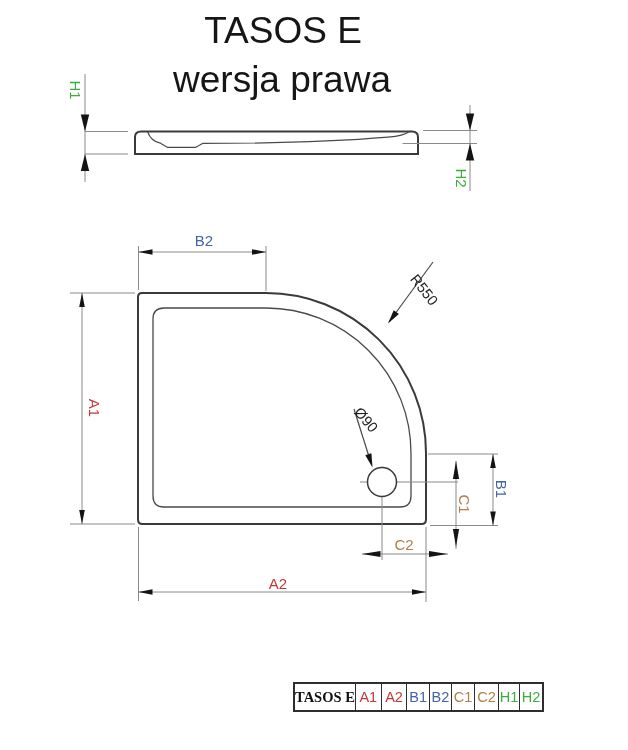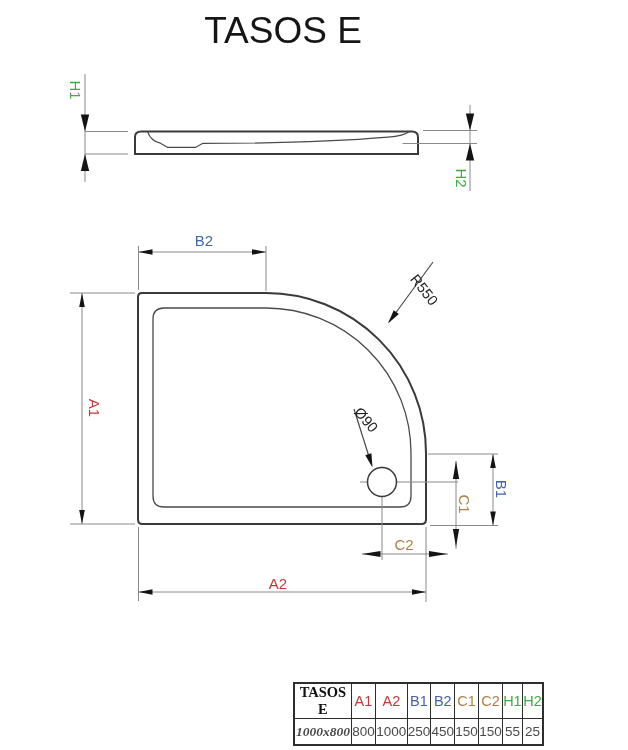--- a/index.html
+++ b/index.html
@@ -25,20 +25,21 @@
   .model-h{font-family:"Liberation Serif",serif;font-weight:bold;color:#111;font-size:15px;}
   .model-v{font-family:"Liberation Serif",serif;font-weight:bold;font-style:italic;
            color:#222;font-size:13.5px;}
 </style>
 </head>
 <body>
 
 <div class="stage">
 
   <div id="title" class="title-line">TASOS E</div>
+  <div id="subtitle" class="title-line">wersja prawa</div>
 
   <svg width="628" height="750" viewBox="0 0 628 750">
 
     <g>
       <path d="M135,154 V137 Q135,131.5 141,131.5 H412 Q418,131.5 418,137 V154 Z" fill="#ffffff" stroke="#3a3a3a" stroke-width="2"></path>
       <path d="M147.5,131.5 C150,139 154,142 161,143.4 M161,143.4 L167.5,147.4 H195.5 L202.5,143.4
                M202.5,143.4 C270,143.4 345,140.8 388,137.2 C398,136.3 405.5,134.5 409.5,131.5" fill="none" stroke="#4a4a4a" stroke-width="1.2"></path>
     </g>
 
     <g>
@@ -135,27 +136,16 @@
       <td class="model-h">TASOS E</td>
       <td class="red">A1</td>
       <td class="red">A2</td>
       <td class="blue">B1</td>
       <td class="blue">B2</td>
       <td class="tan">C1</td>
       <td class="tan">C2</td>
       <td class="green">H1</td>
       <td class="green">H2</td>
     </tr>
-    <tr class="val">
-      <td class="model-v">1000x800</td>
-      <td>800</td>
-      <td>1000</td>
-      <td>250</td>
-      <td>450</td>
-      <td>150</td>
-      <td>150</td>
-      <td>55</td>
-      <td>25</td>
-    </tr>
   </tbody>
     </table>
 
 </div>
 
 </body></html>

